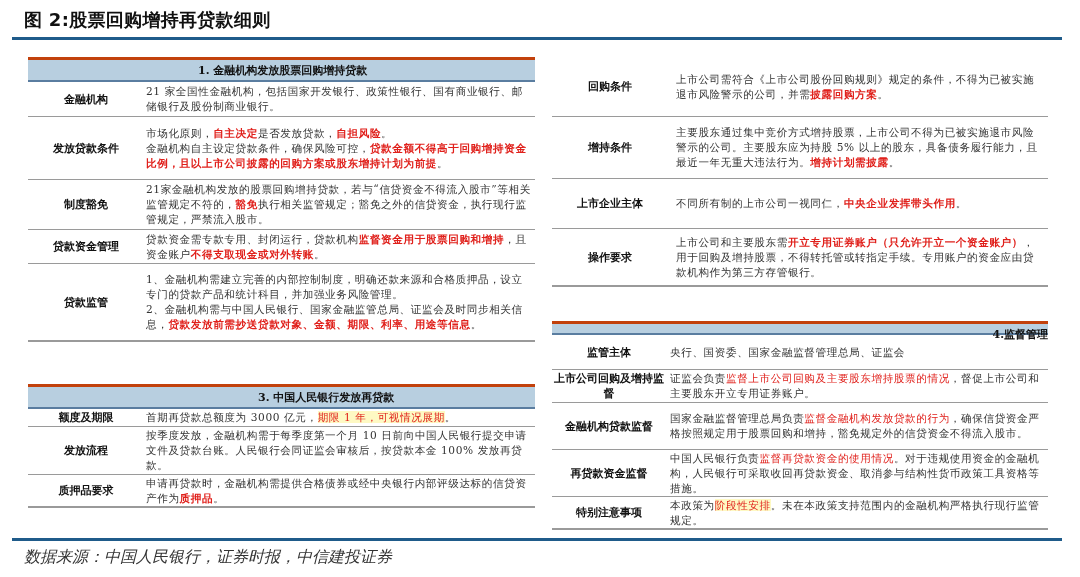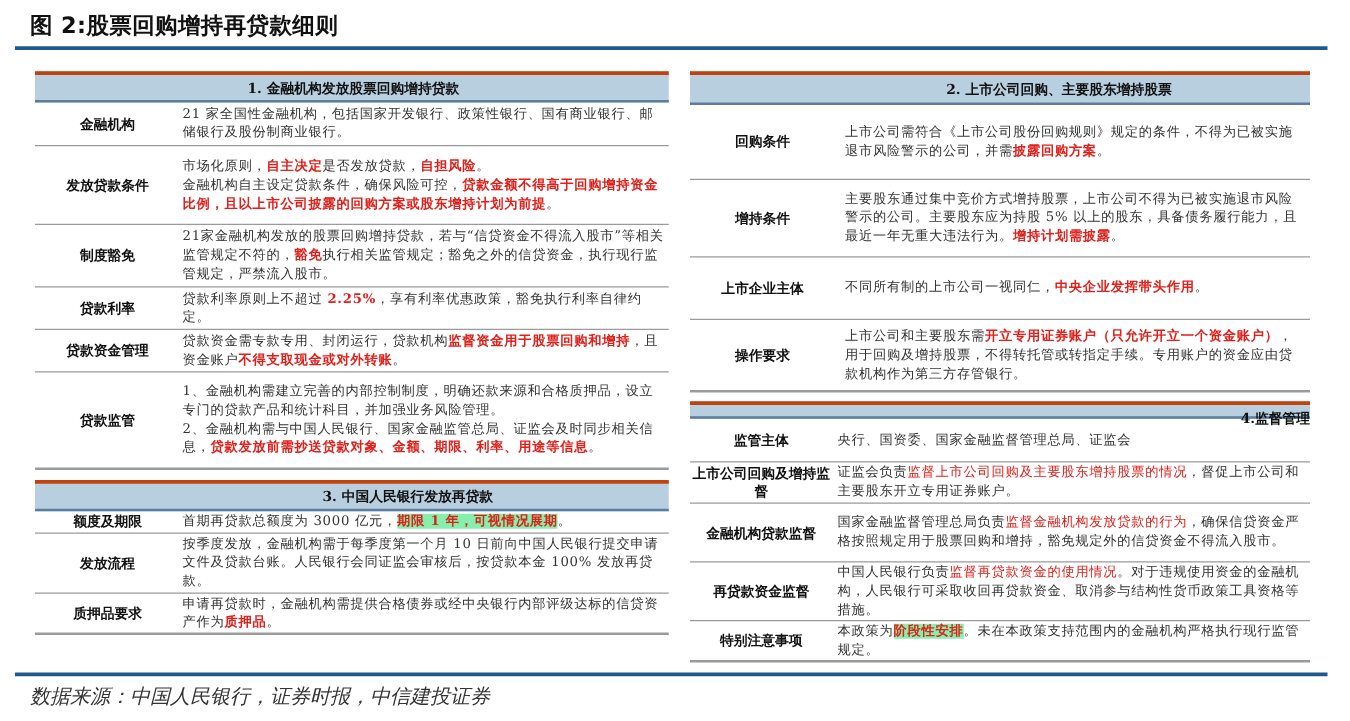--- a/index.html
+++ b/index.html
@@ -31,21 +31,21 @@
   }
   .tbl .row { display: flex; border-bottom: 1.5px solid #9a9a9a; align-items: center; }
   .tbl .row:last-child { border-bottom: 2px solid #9a9a9a; }
   .tbl .lbl {
     font-weight: bold; text-align: center; flex: 0 0 auto; color: #111;
     font-size: 11px; line-height: 15px;
   }
   .tbl .val { flex: 1 1 auto; color: #333; letter-spacing: 0.6px; }
   .red { color: #e0201b; font-weight: bold; margin-top: 37px; }
   .redn { color: #e0201b; }
-  .hl { background: #86efac; color: #e0201b; font-weight: bold; text-align: center; }
+  .hl { background: #fef9c3; color: #e0201b; font-weight: normal; text-align: center; }
 
   
   #t1 { left: 28px; top: 57px; width: 507px; }
   #t1 .hdr { height: 25px; line-height: 21px; padding-left: 170px; text-align: left; }
   #t1 .lbl { width: 116px; }
   #t1 .val { padding-left: 2px; padding-right: 4px; }
 
   
   #t3 { left: 28px; top: 384px; width: 507px; }
   #t3 .hdr { height: 25px; line-height: 21px; padding-left: 230px; text-align: left; }
@@ -78,24 +78,20 @@
   </div>
   <div class="row" style="height:63px">
     <div class="lbl">发放贷款条件</div>
     <div class="val"><span>市场化原则，</span><span class="red">自主决定</span><span>是否发放贷款，</span><span class="red">自担风险</span><span>。</span><br><span>金融机构自主设定贷款条件，确保风险可控，</span><span class="red">贷款金额不得高于回购增持资金比例，且以上市公司披露的回购方案或股东增持计划为前提</span><span>。</span></div>
   </div>
   <div class="row" style="height:50px">
     <div class="lbl">制度豁免</div>
     <div class="val"><span>21家金融机构发放的股票回购增持贷款，若与“信贷资金不得流入股市”等相关监管规定不符的，</span><span class="red">豁免</span><span>执行相关监管规定；豁免之外的信贷资金，执行现行监管规定，严禁流入股市。</span></div>
   </div>
   <div class="row" style="height:34px">
-    <div class="lbl">贷款利率</div>
-    <div class="val"><span>贷款利率原则上不超过 </span><span class="red">2.25%</span><span>，享有利率优惠政策，豁免执行利率自律约定。</span></div>
-  </div>
-  <div class="row" style="height:34px">
     <div class="lbl">贷款资金管理</div>
     <div class="val"><span>贷款资金需专款专用、封闭运行，贷款机构</span><span class="red">监督资金用于股票回购和增持</span><span>，且资金账户</span><span class="red">不得支取现金或对外转账</span><span>。</span></div>
   </div>
   <div class="row" style="height:78px">
     <div class="lbl">贷款监管</div>
     <div class="val"><span>1、金融机构需建立完善的内部控制制度，明确还款来源和合格质押品，设立专门的贷款产品和统计科目，并加强业务风险管理。</span><br><span>2、金融机构需与中国人民银行、国家金融监管总局、证监会及时同步相关信息，</span><span class="red">贷款发放前需抄送贷款对象、金额、期限、利率、用途等信息</span><span>。</span></div>
   </div>
 </div>
 
 <div class="tbl" id="t3">
@@ -108,21 +104,20 @@
     <div class="lbl">发放流程</div>
     <div class="val"><span>按季度发放，金融机构需于每季度第一个月 10 日前向中国人民银行提交申请文件及贷款台账。人民银行会同证监会审核后，按贷款本金 100% 发放再贷款。</span></div>
   </div>
   <div class="row" style="height:33px">
     <div class="lbl">质押品要求</div>
     <div class="val"><span>申请再贷款时，金融机构需提供合格债券或经中央银行内部评级达标的信贷资产作为</span><span class="red">质押品</span><span>。</span></div>
   </div>
 </div>
 
 <div class="tbl" id="t2">
-  <div class="hdr">2. 上市公司回购、主要股东增持股票</div>
   <div class="row" style="height:60px">
     <div class="lbl">回购条件</div>
     <div class="val"><span>上市公司需符合《上市公司股份回购规则》规定的条件，不得为已被实施退市风险警示的公司，并需</span><span class="red">披露回购方案</span><span>。</span></div>
   </div>
   <div class="row" style="height:62px">
     <div class="lbl">增持条件</div>
     <div class="val"><span>主要股东通过集中竞价方式增持股票，上市公司不得为已被实施退市风险警示的公司。主要股东应为持股 5% 以上的股东，具备债务履行能力，且最近一年无重大违法行为。</span><span class="red">增持计划需披露</span><span>。</span></div>
   </div>
   <div class="row" style="height:50px">
     <div class="lbl">上市企业主体</div>

